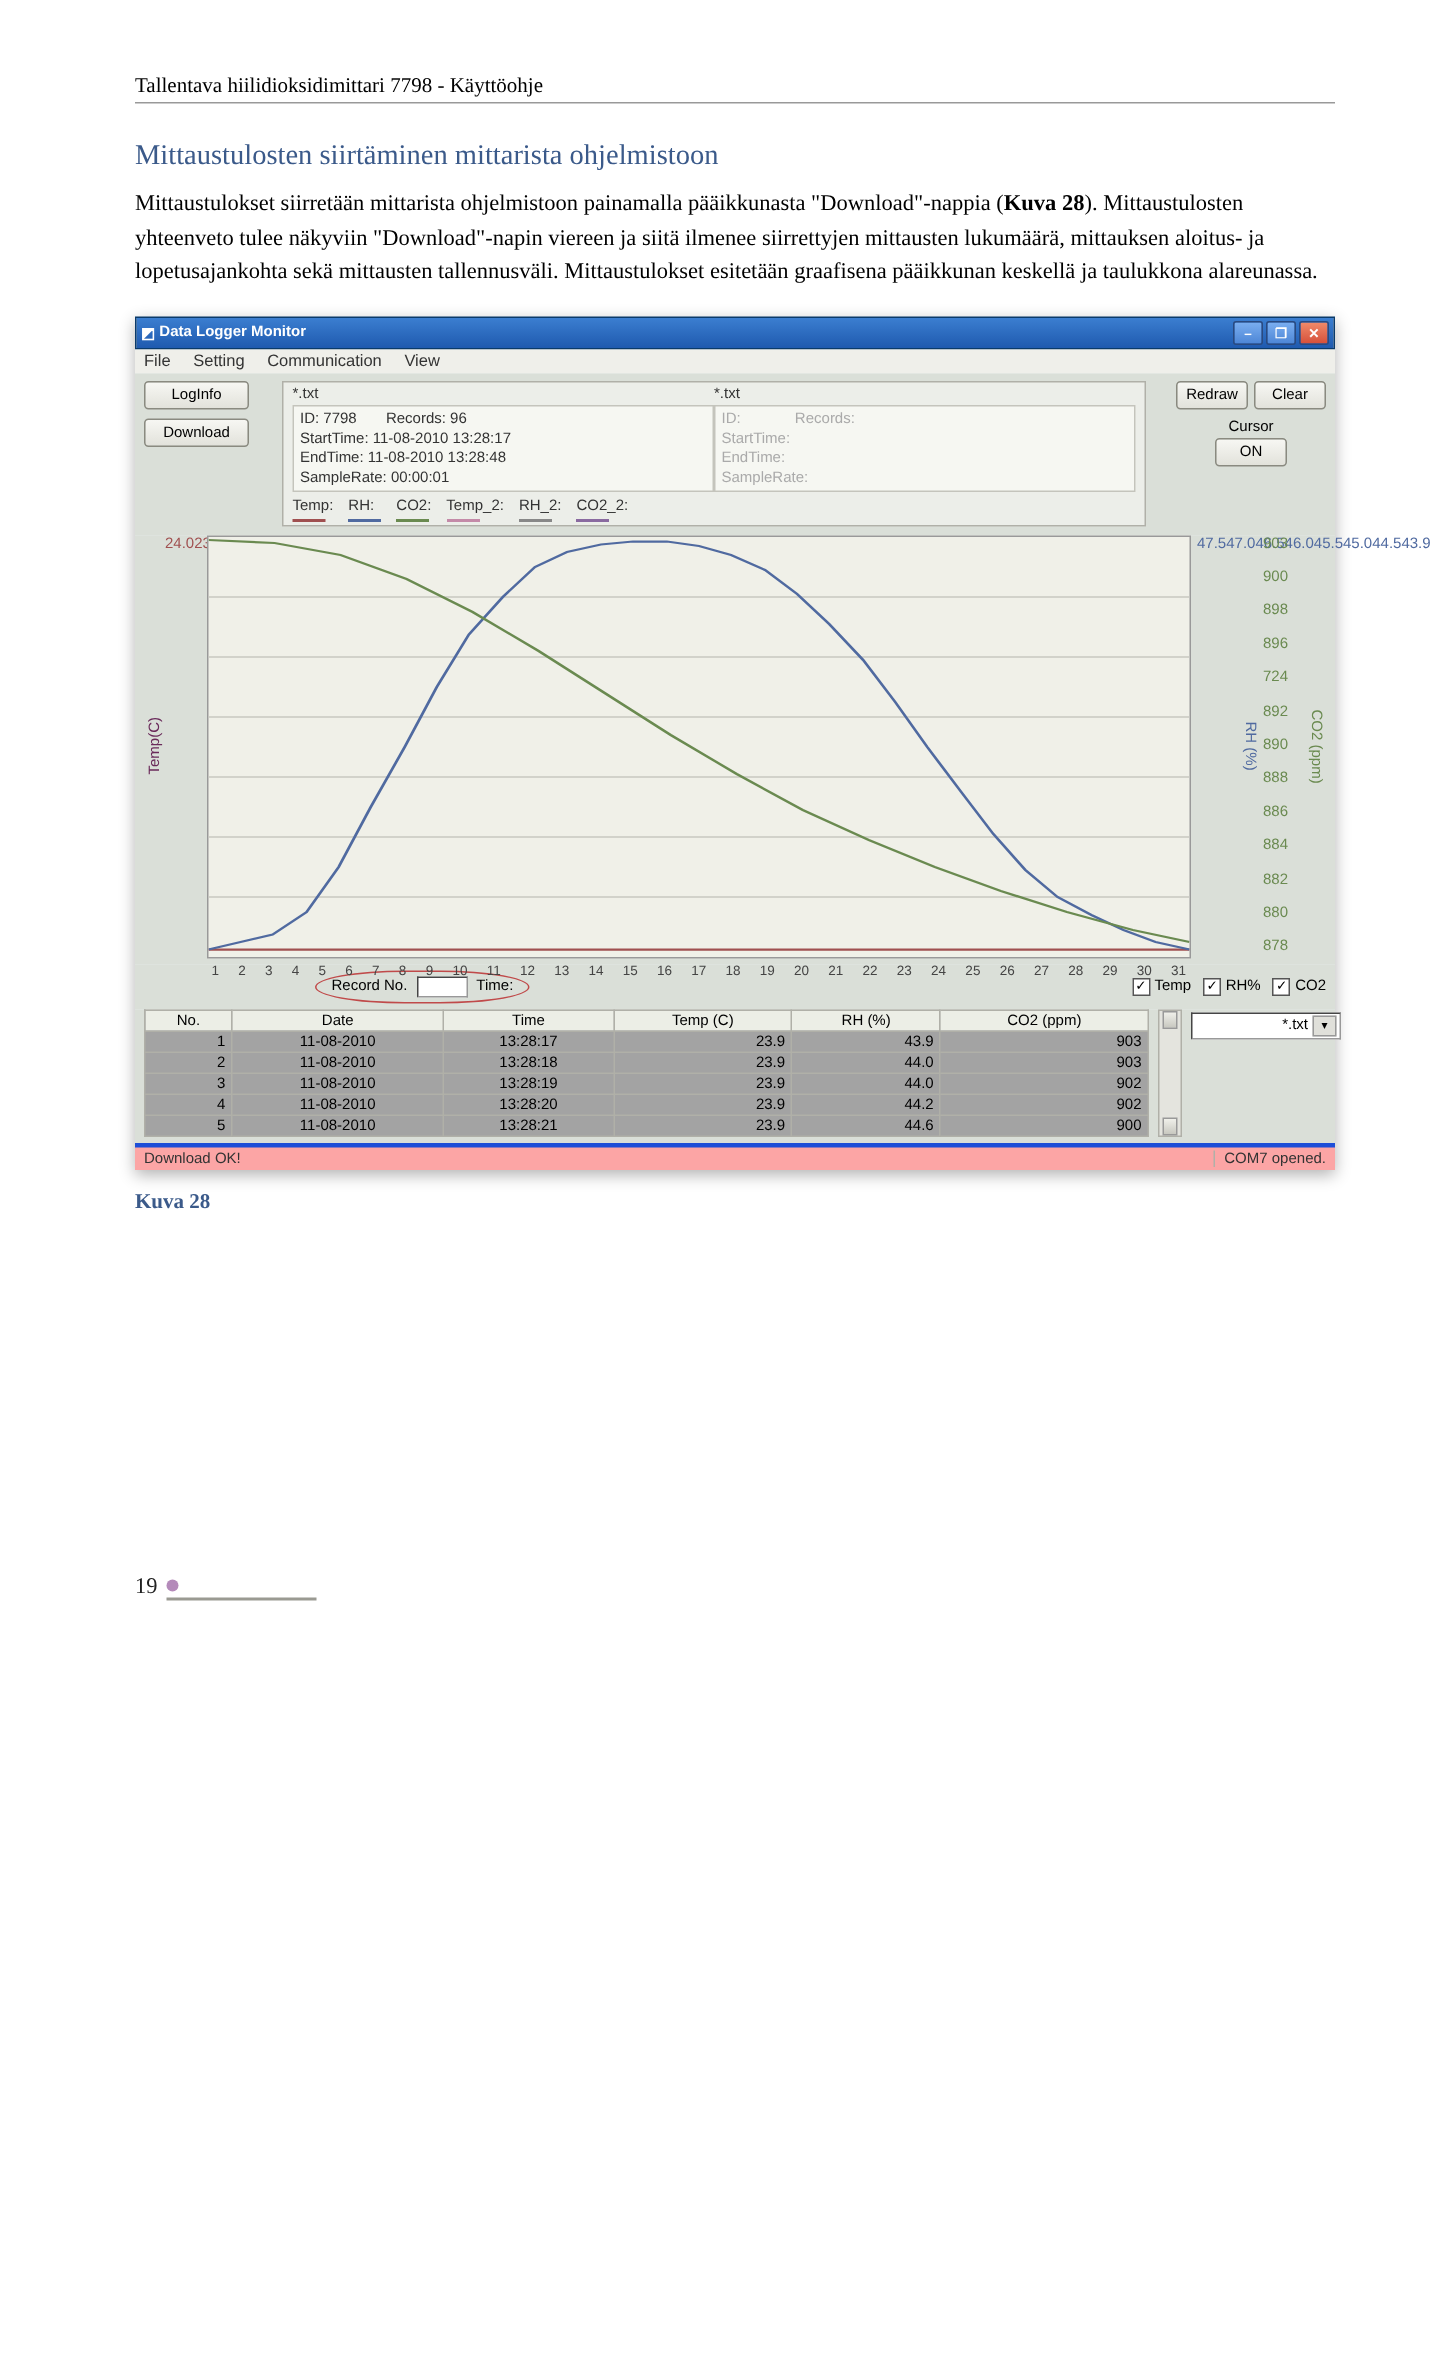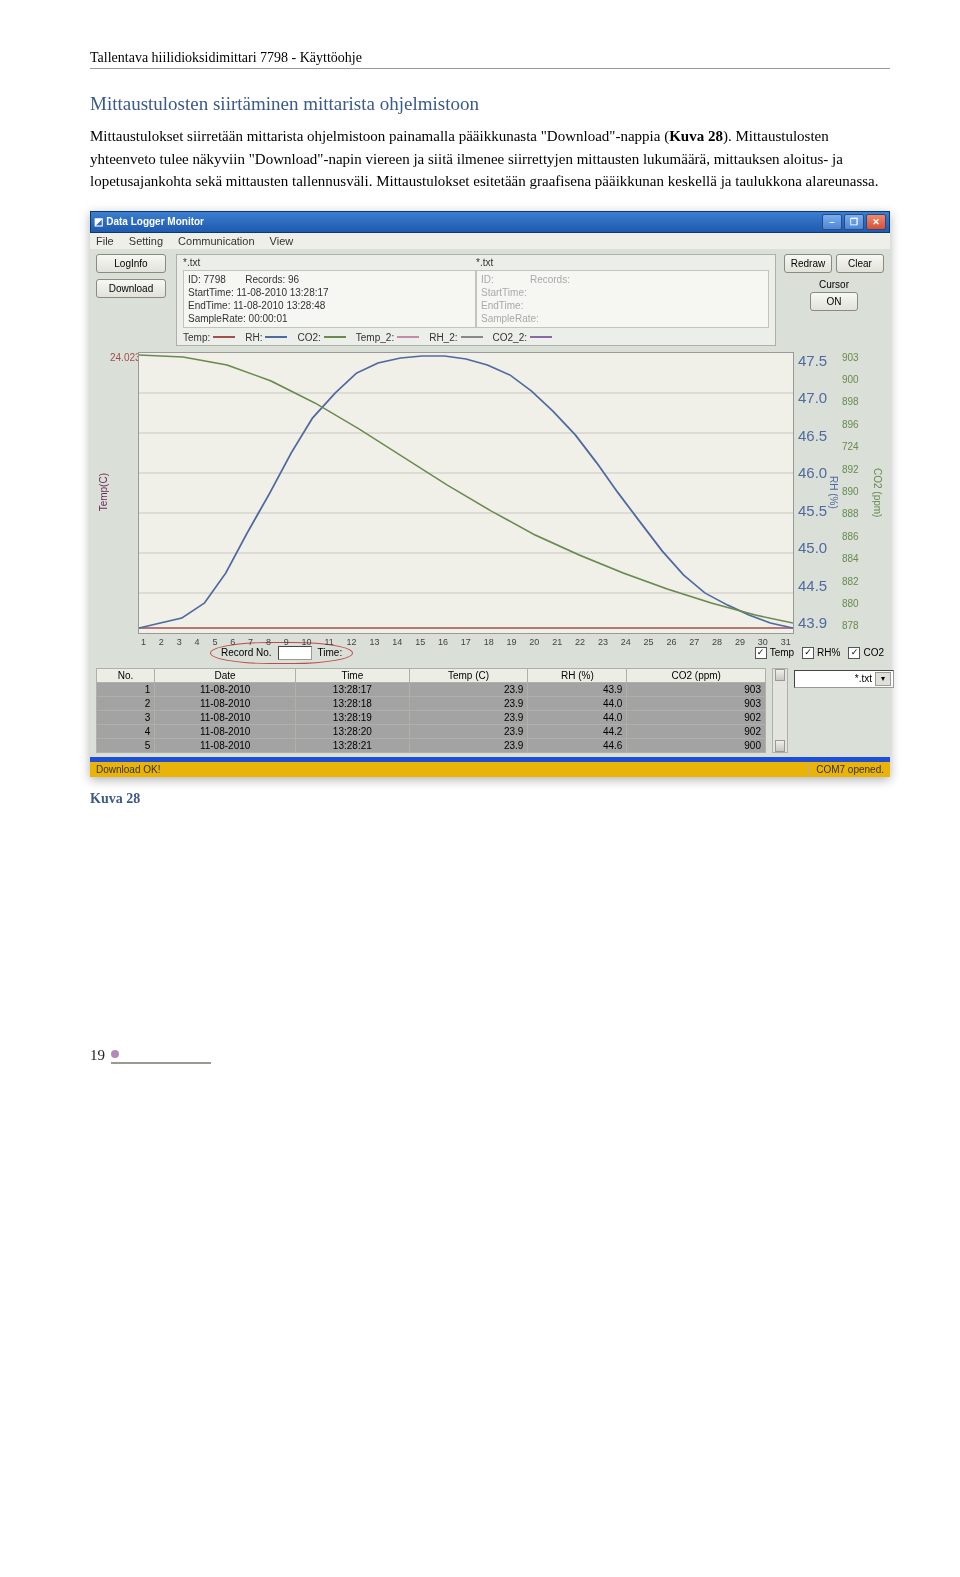--- a/index.html
+++ b/index.html
@@ -62,21 +62,21 @@
     background: #efefea;
     padding: 2px 6px;
     font-size: 11px;
     color: #333;
   }
   .menubar span { margin-right: 12px; }
   .work {
     display: flex;
     background: #dadfd8;
     padding: 5px 6px 6px;
-    gap: 8px;
+    gap: 20px;
   }
   .leftcol { width: 72px; }
   .xpbtn {
     display: block;
     width: 68px;
     font-size: 10px;
     padding: 3px 0;
     background: linear-gradient(#f7f7f3, #e2e2db);
     border: 1px solid #8a8a80;
     border-radius: 3px;
@@ -89,21 +89,21 @@
     border: 1px solid #b0b0a8;
     padding: 2px 6px 2px;
     font-size: 10px;
     color: #333;
   }
   .info-row { display: flex; }
   .info-half { width: 50%; }
   .info-inner { border: 1px solid #c4c4bc; background: #f6f7f2; padding: 2px 4px; margin-top: 2px; }
   .info-inner div { line-height: 1.3; }
   .leg-row { display: flex; align-items: center; gap: 10px; margin-top: 4px; font-size: 10px; }
-  .leg-seg { display: flex; align-items: center; gap: 3px; }
+  .leg-seg { display: flex; align-items: flex-start; gap: 3px; flex-direction: column; }
   .line-sw { width: 22px; height: 2px; }
 
   .chart-wrap {
     display: flex;
     background: #dadfd8;
     padding: 0 6px 4px;
   }
   .ytitle {
     width: 14px;
     display: flex;
@@ -127,22 +127,22 @@
     flex: 1;
     height: 280px;
     background: #f0f0e8;
     border: 1px solid #999;
     position: relative;
   }
   .chart svg { position: absolute; top: 0; left: 0; width: 100%; height: 100%; }
   .xaxis-nums { position: absolute; bottom: -14px; left: 0; right: 0; display: flex; justify-content: space-between; font-size: 9px; color: #444; padding: 0 2px;}
   .yaxis-r1 {
     width: 28px; padding-left: 4px;
-    display: flex; flex-direction: column; justify-content: space-between;
-    color: #506aa0; font-size: 15px;
+    display: flex; flex-direction: row; justify-content: space-between;
+    color: #506aa0; font-size: 10px;
   }
   .yaxis-r2 {
     width: 28px; padding-left: 2px;
     display: flex; flex-direction: column; justify-content: space-between;
     color: #6a8a50; font-size: 10px;
   }
   .ytitle-r {
     width: 14px;
     display: flex; align-items: center; justify-content: center;
     font-size: 10px;
@@ -201,22 +201,22 @@
   .scroll-stub::after { bottom: 0; }
   .right-ctrls { width: 100px; }
   .right-ctrls .btn-row { display: flex; gap: 4px; margin-bottom: 3px; }
   .sel {
     width: 96px; height: 16px; background: #fff; border: 1px inset #999;
     display: flex; align-items: center; justify-content: flex-end; padding-right: 2px;
     font-size: 10px;
   }
   .sel .arr { width: 14px; height: 12px; background: #e0e0da; border: 1px solid #999; margin-left: 3px; display:flex; align-items:center; justify-content:center; font-size:8px;}
   .statusbar {
-    background: #eab308;
-    border-top: 5px solid #1d4ed8;
+    background: #fca5a5;
+    border-top: 3px solid #1d4ed8;
     padding: 2px 6px;
     display: flex;
     font-size: 10px;
     color: #333;
   }
   .statusbar .sb-l { flex: 1; }
   .statusbar .sb-r { border-left: 1px solid #b0b0a8; padding-left: 6px; }
 
   .caption {
     color: #3b5a8a;

